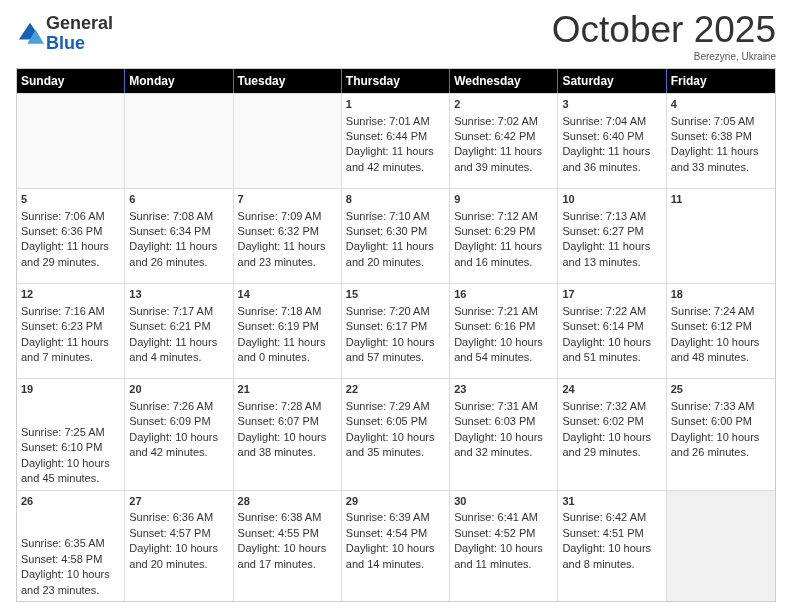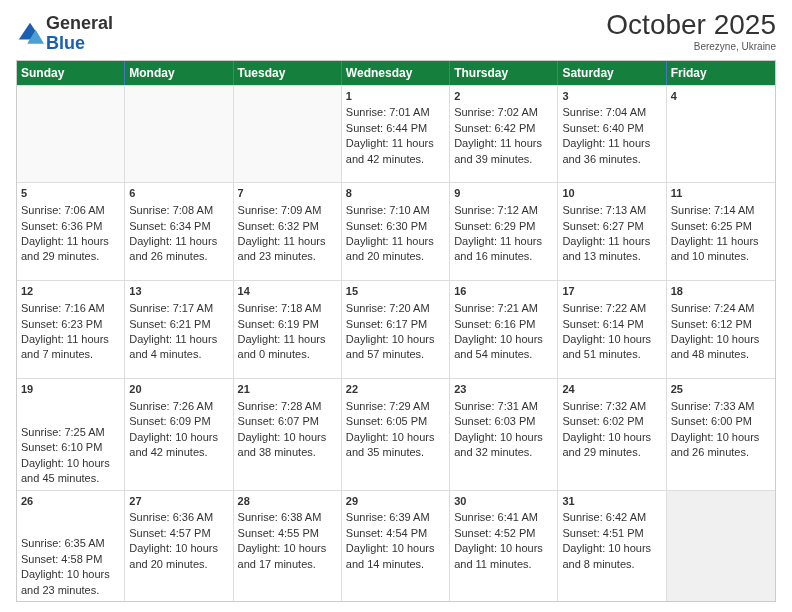--- a/index.html
+++ b/index.html
@@ -45,39 +45,39 @@
     }
     .logo-icon {
       width: 28px;
       height: 28px;
       margin-right: 2px;
     }
     .title-block {
       text-align: right;
     }
     .month-title {
-      font-size: 28px;
+      font-size: 37px;
       font-weight: 300;
       color: #333;
       line-height: 1.1;
     }
     .location {
       font-size: 10px;
       color: #555;
     }
     .calendar {
       flex: 1;
       display: flex;
       flex-direction: column;
       border: 1px solid #ccc;
     }
     .cal-header-row {
       display: grid;
       grid-template-columns: repeat(7, 1fr);
-      background: #15803d;
+      background: #000000;
     }
     .cal-header-cell {
       color: #fff;
       font-size: 12px;
       font-weight: bold;
       padding: 5px 4px;
       text-align: left;
       border-right: 1px solid #4477c0;
     }
     .cal-header-cell:last-child {
@@ -143,22 +143,22 @@
       <div class="month-title">October 2025</div>
       <div class="location">Berezyne, Ukraine</div>
     </div>
   </div>
 
   <div class="calendar">
     <div class="cal-header-row">
     <div class="cal-header-cell">Sunday</div>
         <div class="cal-header-cell">Monday</div>
         <div class="cal-header-cell">Tuesday</div>
+        <div class="cal-header-cell">Thursday</div>
         <div class="cal-header-cell">Wednesday</div>
-        <div class="cal-header-cell">Thursday</div>
         <div class="cal-header-cell">Saturday</div>
         <div class="cal-header-cell">Friday</div>
       </div>
     <div class="cal-body">
     <div class="cal-row">
           <div class="cal-cell empty"></div>
           <div class="cal-cell empty"></div>
           <div class="cal-cell empty"></div>
           <div class="cal-cell">
             <span class="day-num">1</span>
@@ -173,20 +173,23 @@
 Daylight: 11 hours and 39 minutes.</div>
           </div>
           <div class="cal-cell">
             <span class="day-num">3</span>
             <div class="cell-info" style="white-space: pre-line;">Sunrise: 7:04 AM
 Sunset: 6:40 PM
 Daylight: 11 hours and 36 minutes.</div>
           </div>
           <div class="cal-cell">
             <span class="day-num">4</span>
+            <div class="cell-info" style="white-space: pre-line;">Sunrise: 7:05 AM
+Sunset: 6:38 PM
+Daylight: 11 hours and 33 minutes.</div>
           </div>
         </div>
         <div class="cal-row">
           <div class="cal-cell">
             <span class="day-num">5</span>
             <div class="cell-info" style="white-space: pre-line;">Sunrise: 7:06 AM
 Sunset: 6:36 PM
 Daylight: 11 hours and 29 minutes.</div>
           </div>
           <div class="cal-cell">
@@ -214,23 +217,20 @@
 Daylight: 11 hours and 16 minutes.</div>
           </div>
           <div class="cal-cell">
             <span class="day-num">10</span>
             <div class="cell-info" style="white-space: pre-line;">Sunrise: 7:13 AM
 Sunset: 6:27 PM
 Daylight: 11 hours and 13 minutes.</div>
           </div>
           <div class="cal-cell">
             <span class="day-num">11</span>
-            <div class="cell-info" style="white-space: pre-line;">Sunrise: 7:14 AM
-Sunset: 6:25 PM
-Daylight: 11 hours and 10 minutes.</div>
           </div>
         </div>
         <div class="cal-row">
           <div class="cal-cell">
             <span class="day-num">12</span>
             <div class="cell-info" style="white-space: pre-line;">Sunrise: 7:16 AM
 Sunset: 6:23 PM
 Daylight: 11 hours and 7 minutes.</div>
           </div>
           <div class="cal-cell">

